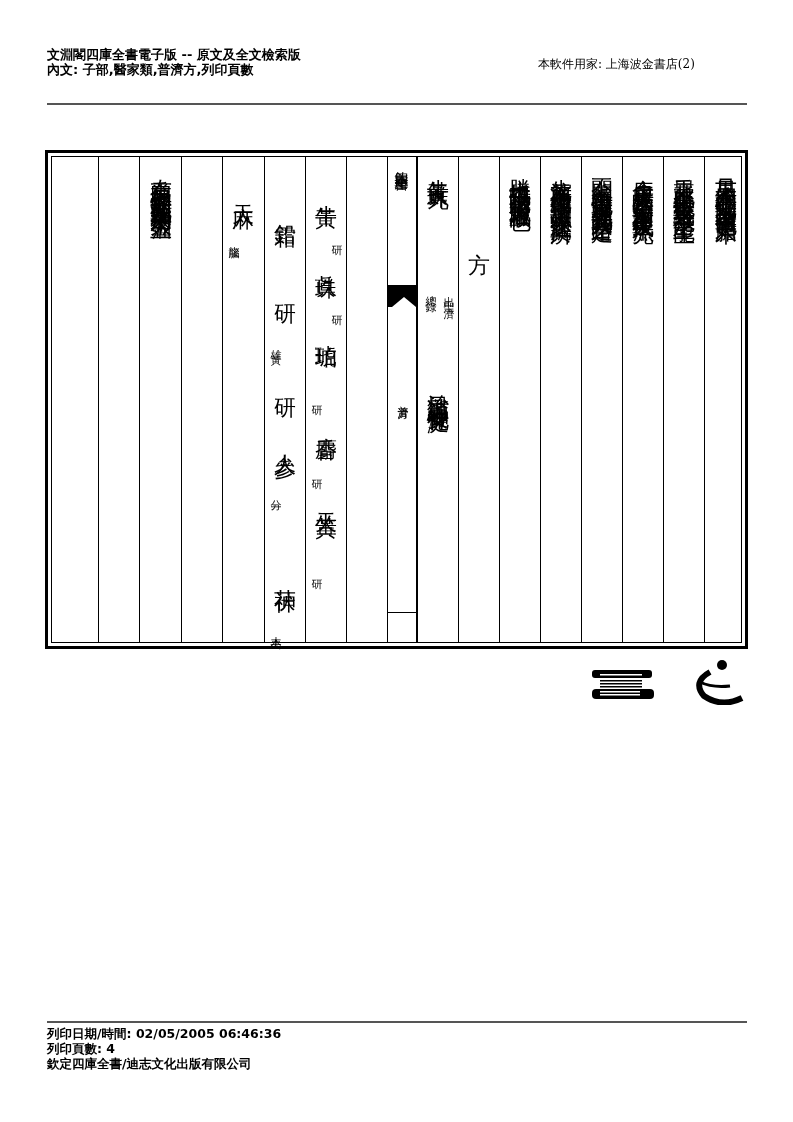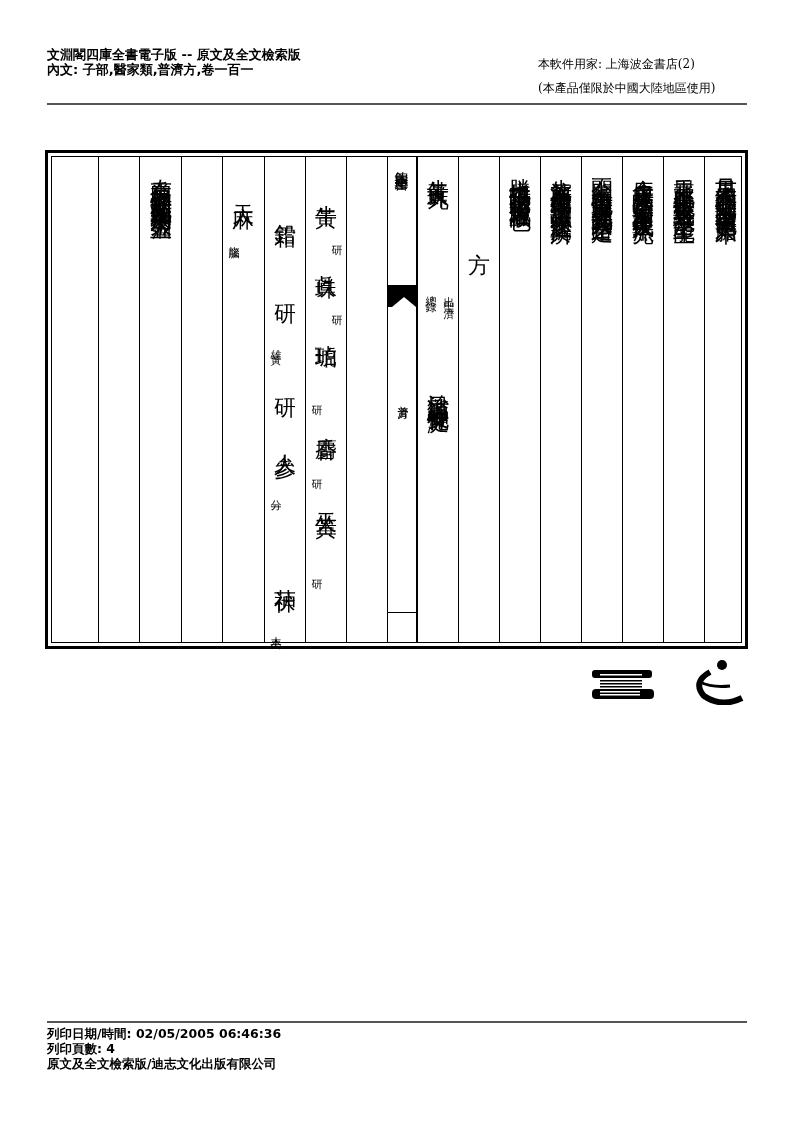--- a/index.html
+++ b/index.html
@@ -35,25 +35,24 @@
 
   .ftr-rule { position: absolute; left: 47px; top: 1021px; width: 700px; height: 2px; background: #555; }
   .ftr { position: absolute; left: 47px; top: 1026px; font-family: "DejaVu Sans", "Liberation Sans", sans-serif;
          font-weight: bold; font-size: 12.5px; line-height: 15px; }
 </style>
 </head>
 <body>
 
 <div class="hdr-left">
   <div>文淵閣四庫全書電子版 -- 原文及全文檢索版</div>
-  <div>內文: 子部,醫家類,普濟方,卷一百一</div>
+  <div>內文: 子部,醫家類,普濟方,列印頁數</div>
 </div>
 <div class="hdr-right">
   <div>本軟件用家: 上海波金書店(2)</div>
-  <div>(本產品僅限於中國大陸地區使用)</div>
 </div>
 <div class="hdr-rule"></div>
 
 <div class="frame">
   <div class="frame-inner">
 
     <div class="col first" style="left:0;width:46px;">
       <div class="vtext" style="left:10px;top:30px;"></div>
     </div>
 
@@ -178,14 +177,14 @@
       <path d="M118 12 Q100 22 112 36 Q130 48 150 38" stroke="#000" stroke-width="6" fill="none"></path>
       <path d="M108 22 Q120 28 138 26" stroke="#000" stroke-width="3" fill="none"></path>
     </g>
   </svg>
 </div>
 
 <div class="ftr-rule"></div>
 <div class="ftr">
   <div>列印日期/時間: 02/05/2005 06:46:36</div>
   <div>列印頁數: 4</div>
-  <div>原文及全文檢索版/迪志文化出版有限公司</div>
+  <div>欽定四庫全書/迪志文化出版有限公司</div>
 </div>
 
 </body></html>

